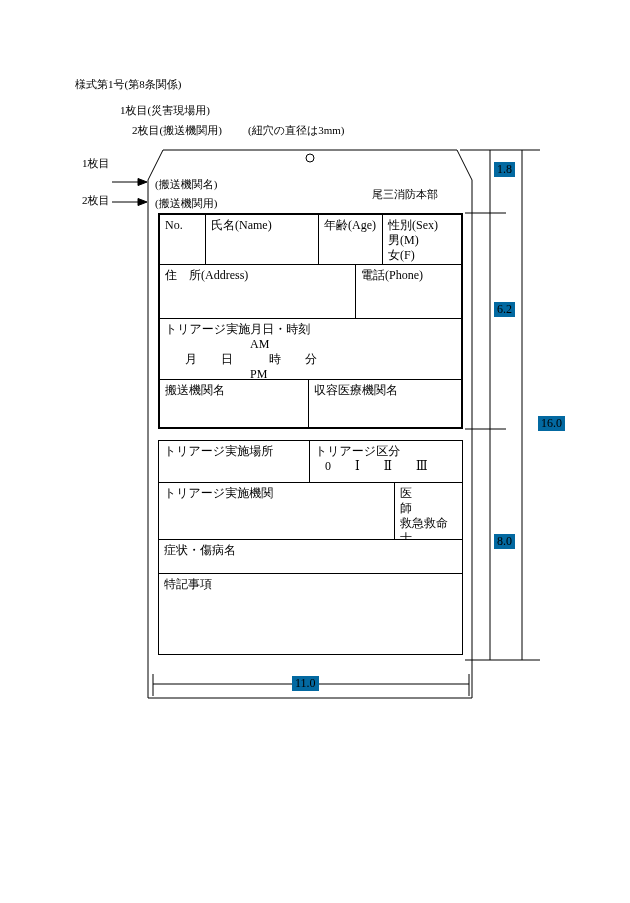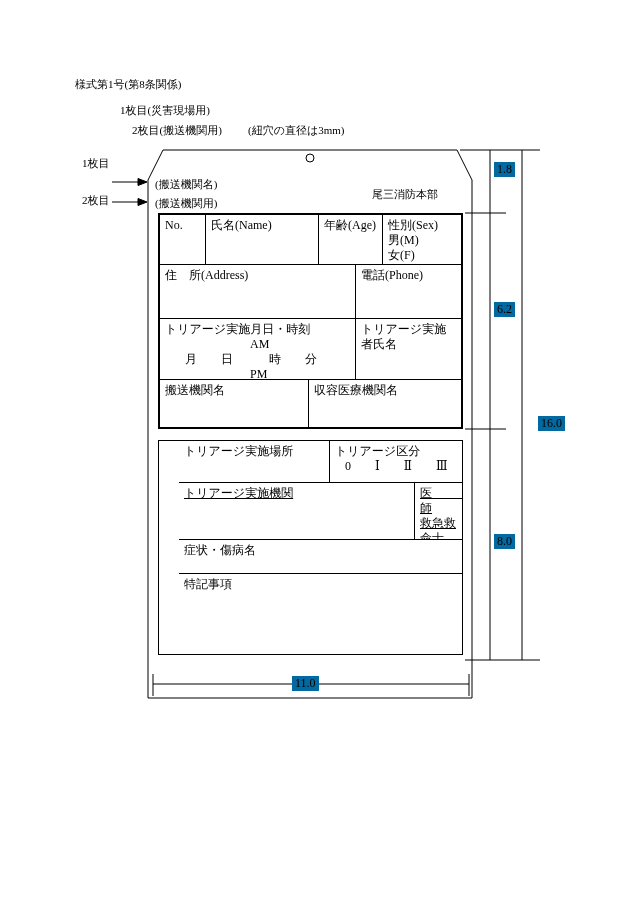--- a/index.html
+++ b/index.html
@@ -8,27 +8,27 @@
     width:630px; height:903px;
     font-family:"Liberation Serif","DejaVu Serif",serif;
     color:#000;
   }
   .page { position:relative; width:630px; height:903px; background:#fff; overflow:hidden; }
   .drawing { position:absolute; left:0; top:0; width:630px; height:903px; pointer-events:none; }
   .txt { position:absolute; font-size:11px; line-height:1.25; white-space:pre; }
   .dim { position:absolute; font-size:12px; background:#0369a1; padding:0 3px; white-space:pre; }
   .tbl { position:absolute; display:flex; flex-direction:column; }
   .t1 { left:158px; top:213px; width:305px; height:216px; border:2px solid #000; }
-  .t2 { left:158px; top:440px; width:305px; height:215px; border:1px solid #000;padding-left:20px; }
+  .t2 { left:158px; top:440px; width:305px; height:215px; border:1px solid #000; }
   .row { display:flex; border-bottom:1px solid #000; }
   .tbl .row:last-child { border-bottom:none; flex:1; }
   .cell { border-right:1px solid #000; padding:3px 5px; font-size:12px; line-height:15px; overflow:hidden; }
   .cell:last-child { border-right:none; flex:1; }
   .h50 { height:50px; } .h54 { height:54px; } .h61 { height:61px; }
-  .h42 { height:42px; } .h57 { height:57px;text-decoration:underline; } .h34 { height:34px; }
+  .h42 { height:42px; } .h57 { height:57px; } .h34 { height:34px; }
   .w46 { width:46px; } .w113 { width:113px; } .w64 { width:64px; }
   .w174 { width:196px; } .w149 { width:149px; }
   .w151 { width:151px; } .w236 { width:236px; }
   .ml85 { margin-left:85px; } .ml20 { margin-left:20px; } .ml10 { margin-left:10px; }
 </style>
 </head>
 <body>
 
 <div class="page">
 
@@ -80,21 +80,20 @@
       <div class="cell w174">住　所(Address)</div>
       <div class="cell">電話(Phone)</div>
     </div>
     <div class="row h61">
       <div class="cell w174">
         <div>トリアージ実施月日・時刻</div>
         <div class="ml85">AM</div>
         <div class="ml20">月　　日　　　時　　分</div>
         <div class="ml85">PM</div>
       </div>
-      <div class="cell">トリアージ実施者氏名</div>
     </div>
     <div class="row">
       <div class="cell w149">搬送機関名</div>
       <div class="cell">収容医療機関名</div>
     </div>
   </div>
 
   <div class="tbl t2">
     <div class="row h42">
       <div class="cell w151">トリアージ実施場所</div>

